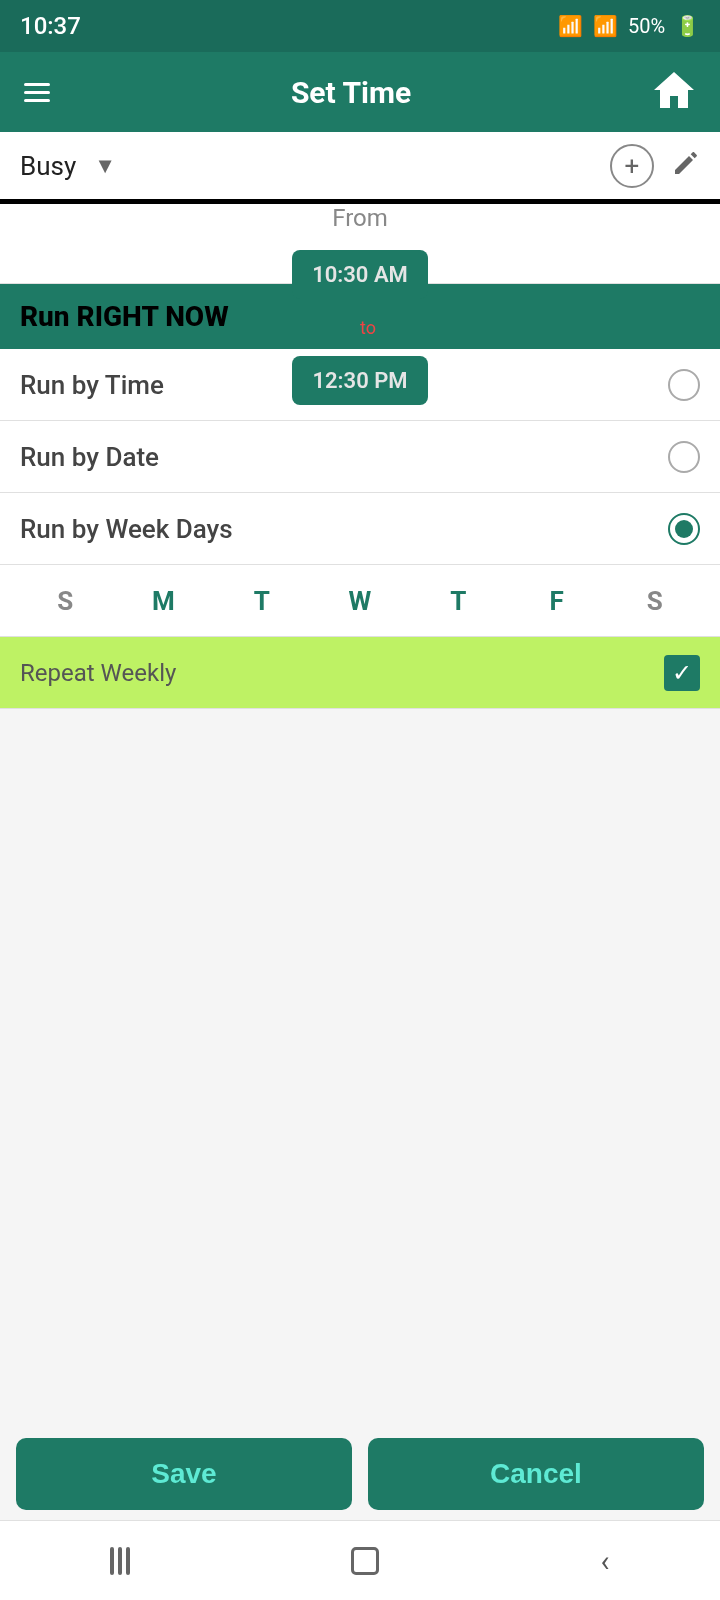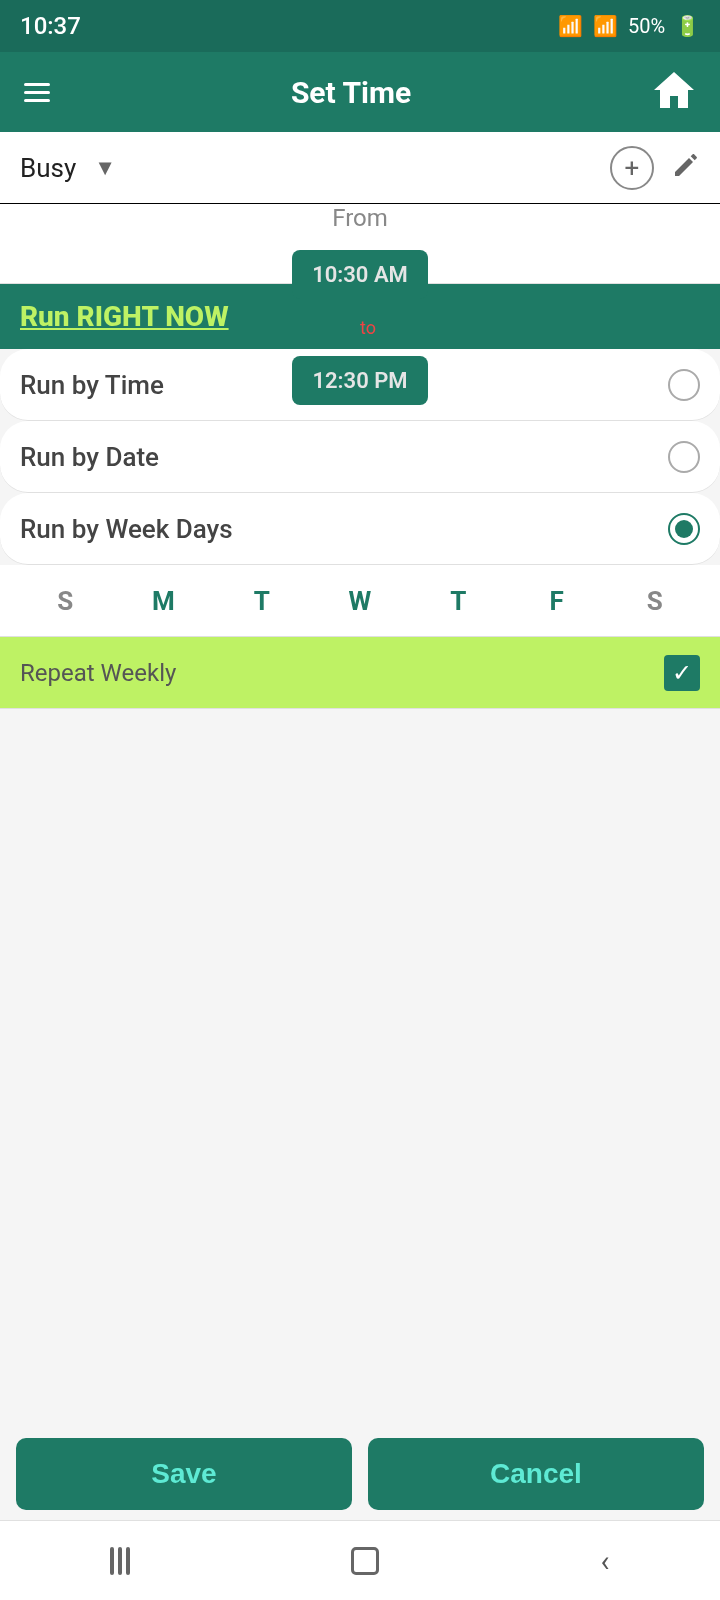--- a/index.html
+++ b/index.html
@@ -47,21 +47,21 @@
       padding: 0;
     }
 
     
     .dropdown-row {
       background: white;
       height: 72px;
       display: flex;
       align-items: center;
       padding: 16px 20px;
-      border-bottom: 1px solid #000000;
+      border-bottom: 5px solid #000000;
     }
     .dropdown-select {
       flex: 1;
       font-size: 26px;
       color: #222;
       display: flex;
       align-items: center;
       gap: 10px;
     }
     .dropdown-arrow {
@@ -117,35 +117,33 @@
     }
 
     
     .section-header {
       background: #1e7a65;
       padding: 16px 20px;
     }
     .section-header-text {
       font-size: 28px;
       font-weight: 800;
-      color: #bef264;
-      text-decoration: underline;
+      color: #000000;
     }
 
     
     .option-row {
       background: white;
       height: 72px;
       display: flex;
       align-items: center;
       justify-content: space-between;
       padding: 0 20px;
       border-bottom: 1px solid #e0e0e0;
       cursor: pointer;
-      border-radius: 28px;
     }
     .option-label {
       font-size: 26px;
       color: #444;
       font-weight: 500;
     }
 
     
     .radio-outer {
       width: 32px; height: 32px;

